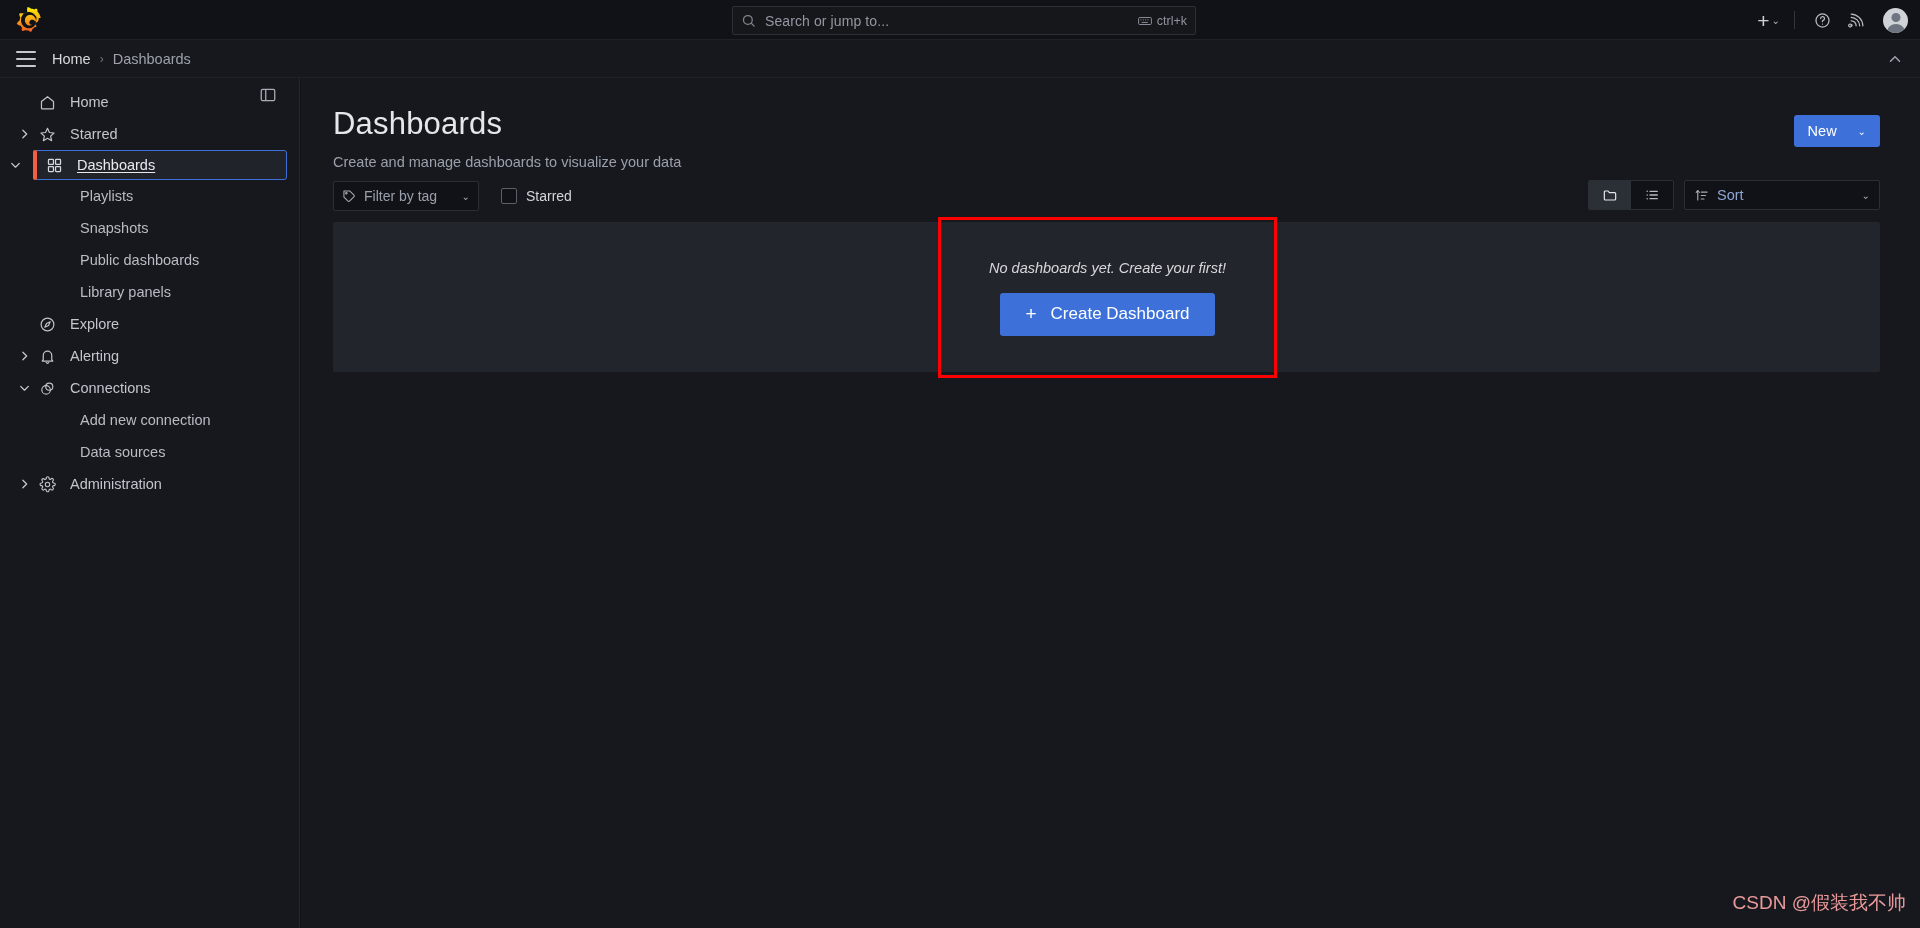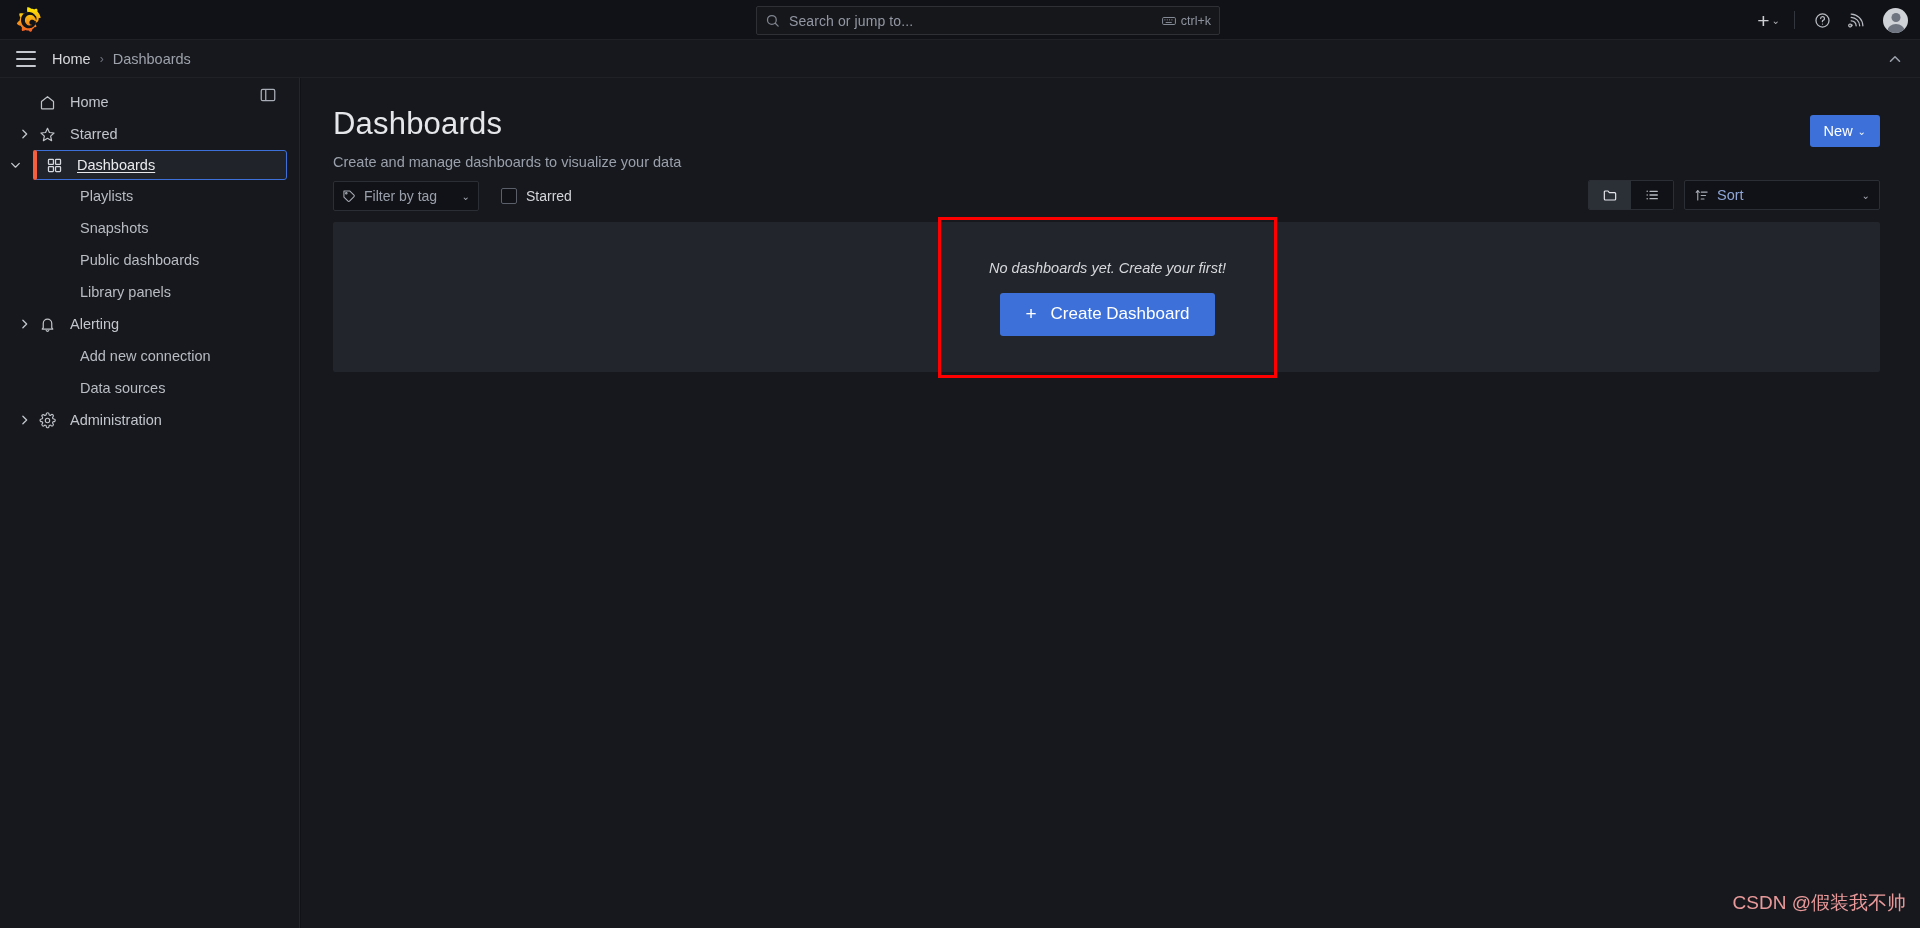--- a/index.html
+++ b/index.html
@@ -16,21 +16,21 @@
     position: absolute; top: 0; left: 0; width: 1920px; height: 40px;
     background: #111217;
     display: flex; align-items: center;
     border-bottom: 1px solid #1f2127;
   }
   .logo-wrap {
     width: 58px; height: 40px; display: flex; align-items: center; justify-content: center;
   }
   .gf-logo { width: 26px; height: 26px; display: block; }
   .omni-search {
-    position: absolute; left: 756px; top: 6px;
+    position: absolute; left: 732px; top: 6px;
     width: 464px; height: 29px;
     background: #16171b;
     border: 1px solid #2e3036;
     border-radius: 2px;
     display: flex; align-items: center;
     padding: 0 8px;
     cursor: pointer;
   }
   .omni-search .s-icon { width: 15px; height: 15px; margin-right: 9px; flex: 0 0 auto; opacity: .85; }
   .omni-search .s-text { color: #9297a3; font-size: 14px; letter-spacing: .1px; }
@@ -143,21 +143,21 @@
     color: #e6e7ea; font-size: 31px; font-weight: 400; letter-spacing: .2px;
     margin-top: 8px;
   }
   .page-sub { color: #9aa0ab; font-size: 14.5px; margin-top: 12px; }
 
   .btn-new {
     position: absolute; right: 40px; top: 37px;
     background: #3d71d9; color: #fff;
     font-size: 14.5px; height: 32px; padding: 0 14px;
     border: none; border-radius: 3px; cursor: pointer;
-    display: flex; align-items: center; gap: 5px;
+    display: flex; align-items: center; gap: 21px;
   }
   .btn-new .cv { font-size: 10px; opacity: .95; }
 
   .search-row {
     margin-top: 20px;
     height: 30px;
     background: #111217;
     border: 1px solid #2b2e34;
     border-radius: 2px;
     display: flex; align-items: center; padding: 0 9px;
@@ -378,36 +378,59 @@
     <div class="nav-item child">
       <span class="nlabel">Snapshots</span>
     </div>
     <div class="nav-item child">
       <span class="nlabel">Public dashboards</span>
     </div>
     <div class="nav-item child">
       <span class="nlabel">Library panels</span>
     </div>
 
+    <div class="nav-item">
+      <span class="nicon">
+        <svg viewBox="0 0 24 24" fill="none" stroke="#c0c3c9" stroke-width="1.7">
+          <circle cx="12" cy="12" r="9"></circle>
+          <polygon points="15.8,8.2 10.6,10.6 8.2,15.8 13.4,13.4" stroke-linejoin="round"></polygon>
+        </svg>
+      </span>
+      <span class="nlabel">Explore</span>
+    </div>
 
     <div class="nav-item">
       <span class="chev">
         <svg viewBox="0 0 24 24" fill="none" stroke="#c3c6cc" stroke-width="2.4">
             <polyline points="9,5 16,12 9,19" stroke-linecap="round" stroke-linejoin="round"></polyline>
           </svg>
       </span>
       <span class="nicon">
         <svg viewBox="0 0 24 24" fill="none" stroke="#c0c3c9" stroke-width="1.7">
           <path d="M18 16.5V10.5a6 6 0 0 0-12 0v6L4.5 18.5h15z" stroke-linejoin="round"></path>
           <path d="M10.2 20.5a2 2 0 0 0 3.6 0" stroke-linecap="round"></path>
         </svg>
       </span>
       <span class="nlabel">Alerting</span>
     </div>
 
+    <div class="nav-item">
+      <span class="chev">
+        <svg viewBox="0 0 24 24" fill="none" stroke="#c3c6cc" stroke-width="2.4">
+            <polyline points="5,9 12,16 19,9" stroke-linecap="round" stroke-linejoin="round"></polyline>
+          </svg>
+      </span>
+      <span class="nicon">
+        <svg viewBox="0 0 24 24" fill="none" stroke="#c0c3c9" stroke-width="1.6">
+          <circle cx="10" cy="14" r="6"></circle>
+            <circle cx="14.5" cy="9.5" r="5"></circle>
+        </svg>
+      </span>
+      <span class="nlabel">Connections</span>
+    </div>
 
     <div class="nav-item child">
       <span class="nlabel">Add new connection</span>
     </div>
     <div class="nav-item child">
       <span class="nlabel">Data sources</span>
     </div>
 
     <div class="nav-item">
       <span class="chev">

